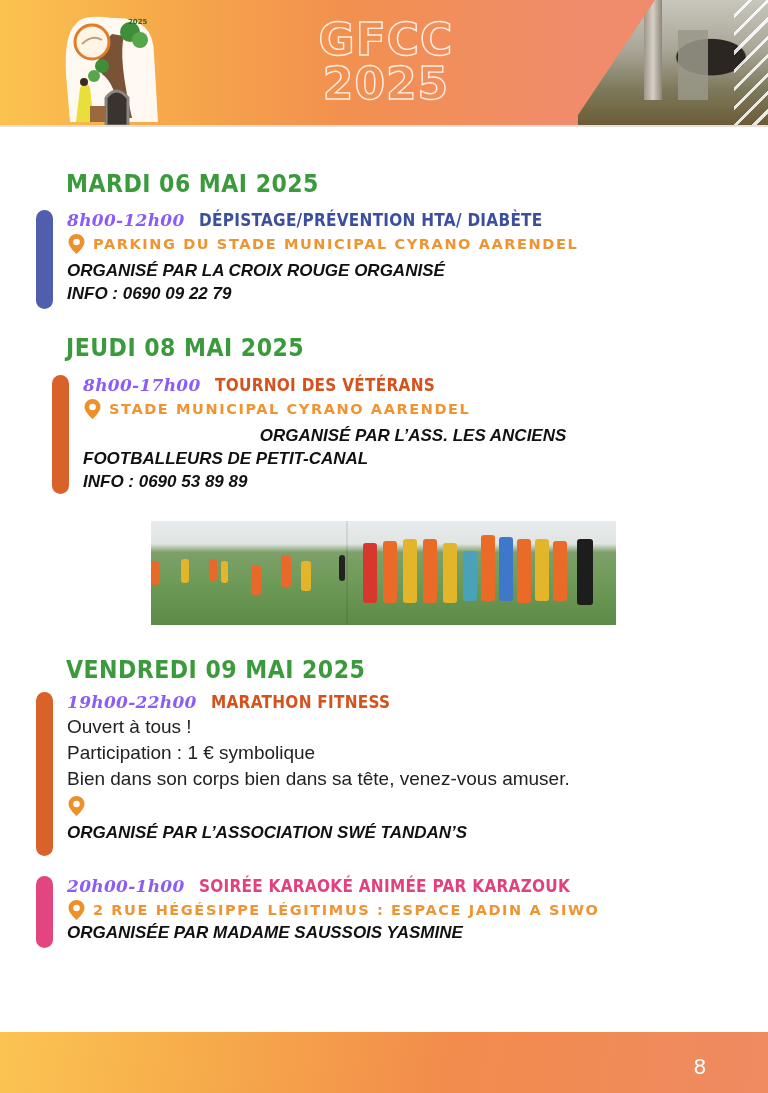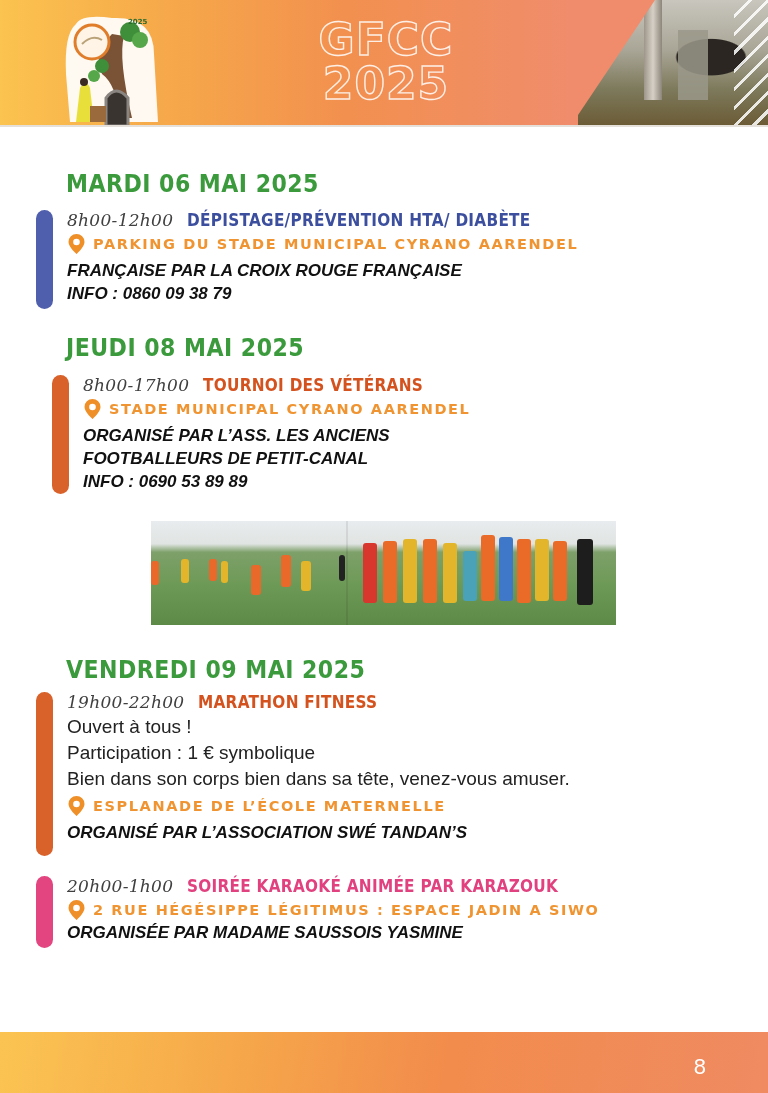--- a/index.html
+++ b/index.html
@@ -58,22 +58,22 @@
     font-size: 24px; letter-spacing: 0.5px; color: #3a9a3c;
     transform: scaleX(0.92); transform-origin: left;
   }
   .event { position: absolute; left: 36px; width: 700px; }
   .event-bar {
     position: absolute; left: 0; top: 0; width: 17px; border-radius: 9px;
   }
   .event-body { position: absolute; left: 31px; top: 0; width: 660px; }
   .event-title-row { display: flex; align-items: baseline; white-space: nowrap; height: 22px; }
   .event-time {
-    font-family: "DejaVu Serif", serif; font-style: italic; font-weight: normal;
-    font-size: 17px; color: #404040; letter-spacing: 0.3px;
+    font-family: "DejaVu Serif", serif; font-style: italic; font-weight: bold;
+    font-size: 17px; color: #8b5cf6; letter-spacing: 0.3px;
   }
   .event-name {
     font-family: "DejaVu Sans", sans-serif; font-weight: bold;
     font-size: 17px; margin-left: 14px; letter-spacing: 0.3px;
     transform: scaleX(0.9); transform-origin: left; display: inline-block;
   }
   .loc-row { display: flex; align-items: center; height: 22px; margin-top: 1px; white-space: nowrap; }
   .pin { width: 19px; height: 22px; margin-right: 7px; flex: 0 0 19px; }
   .loc-text {
     font-family: "DejaVu Sans", sans-serif; font-weight: bold;
@@ -149,42 +149,42 @@
       <span class="event-time">8h00-12h00</span>
       <span class="event-name" style="color:#3c4e9e;">DÉPISTAGE/PRÉVENTION HTA/ DIABÈTE</span>
     </div>
     <div class="loc-row">
       <svg class="pin" viewBox="0 0 19 22">
         <path d="M9.5 1 A8 8 0 0 1 17.5 9 C17.5 14 9.5 21 9.5 21 C9.5 21 1.5 14 1.5 9 A8 8 0 0 1 9.5 1Z" fill="#ef8f28"></path>
         <circle cx="9.5" cy="9" r="3.3" fill="#fff"></circle>
       </svg>
       <span class="loc-text">PARKING DU STADE MUNICIPAL CYRANO AARENDEL</span>
     </div>
-    <div class="org-line" style="margin-top:4px;">FRANÇAISE PAR LA CROIX ROUGE FRANÇAISE</div>
-    <div class="org-line">INFO : 0860 09 38 79</div>
+    <div class="org-line" style="margin-top:4px;">ORGANISÉ PAR LA CROIX ROUGE ORGANISÉ</div>
+    <div class="org-line">INFO : 0690 09 22 79</div>
   </div>
 </div>
 
 <div class="day-heading" style="top:334px;">JEUDI 08 MAI 2025</div>
 
 <div class="event" style="top:375px; height:120px;margin-left:16px;">
   <div class="event-bar" style="height:119px; background:#d9612a;"></div>
   <div class="event-body">
     <div class="event-title-row">
       <span class="event-time">8h00-17h00</span>
       <span class="event-name" style="color:#d4521e;">TOURNOI DES VÉTÉRANS</span>
     </div>
     <div class="loc-row">
       <svg class="pin" viewBox="0 0 19 22">
         <path d="M9.5 1 A8 8 0 0 1 17.5 9 C17.5 14 9.5 21 9.5 21 C9.5 21 1.5 14 1.5 9 A8 8 0 0 1 9.5 1Z" fill="#ef8f28"></path>
         <circle cx="9.5" cy="9" r="3.3" fill="#fff"></circle>
       </svg>
       <span class="loc-text">STADE MUNICIPAL CYRANO AARENDEL</span>
     </div>
-    <div class="org-line" style="margin-top:4px;">ORGANISÉ PAR L’ASS. LES ANCIENS</div>
+    <div class="org-line" style="margin-top:4px;text-align:center;">ORGANISÉ PAR L’ASS. LES ANCIENS</div>
     <div class="org-line">FOOTBALLEURS DE PETIT-CANAL</div>
     <div class="org-line">INFO : 0690 53 89 89</div>
   </div>
 </div>
 
 <div class="photo-strip" title="Photo: matchs et équipe du tournoi des vétérans">
   <div class="sep"></div>
 
   <div class="player" style="left:0;top:40px;width:8px;height:24px;background:#e8692a;"></div>
   <div class="player" style="left:30px;top:38px;width:8px;height:24px;background:#e2b52a;"></div>
@@ -221,21 +221,20 @@
     <div style="margin-top:0;">
       <div class="desc-line">Ouvert à tous !</div>
       <div class="desc-line">Participation : 1 € symbolique</div>
       <div class="desc-line">Bien dans son corps bien dans sa tête, venez-vous amuser.</div>
     </div>
     <div class="loc-row" style="margin-top:3px;">
       <svg class="pin" viewBox="0 0 19 22">
         <path d="M9.5 1 A8 8 0 0 1 17.5 9 C17.5 14 9.5 21 9.5 21 C9.5 21 1.5 14 1.5 9 A8 8 0 0 1 9.5 1Z" fill="#ef8f28"></path>
         <circle cx="9.5" cy="9" r="3.3" fill="#fff"></circle>
       </svg>
-      <span class="loc-text">ESPLANADE DE L’ÉCOLE MATERNELLE</span>
     </div>
     <div class="org-line" style="margin-top:4px;">ORGANISÉ PAR L’ASSOCIATION SWÉ TANDAN’S</div>
   </div>
 </div>
 
 <div class="event" style="top:876px; height:72px;padding-left:32px;">
   <div class="event-bar" style="height:72px; background:#e2457f;"></div>
   <div class="event-body">
     <div class="event-title-row">
       <span class="event-time">20h00-1h00</span>

